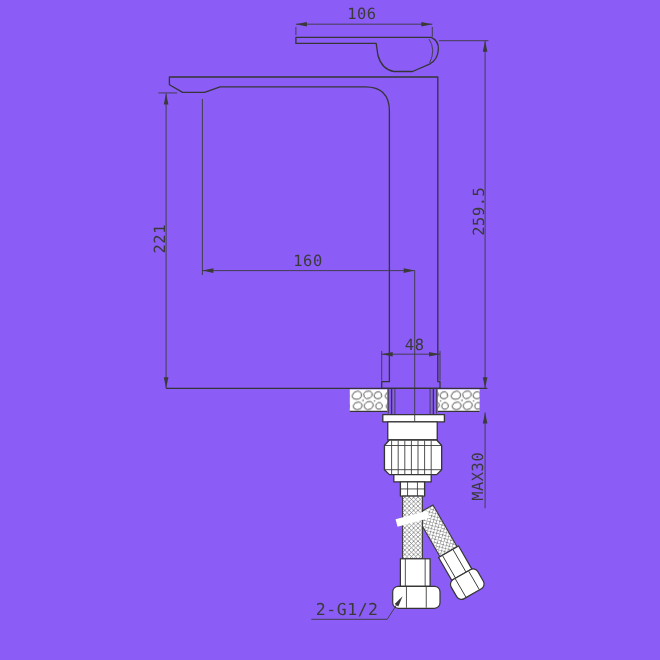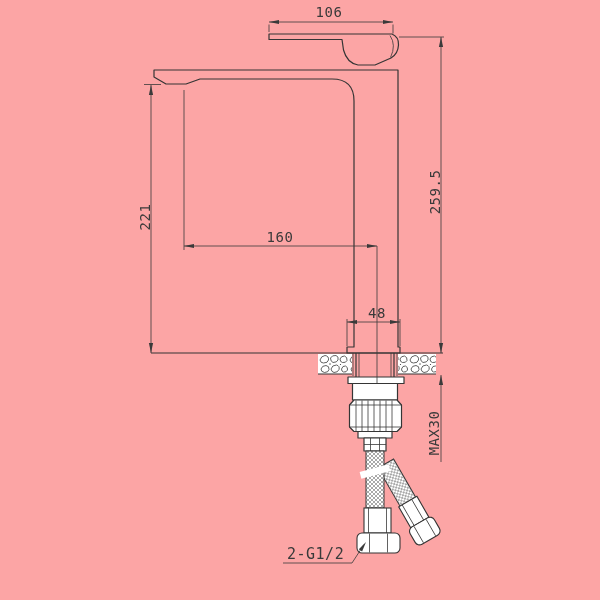--- a/index.html
+++ b/index.html
@@ -1,16 +1,16 @@
 <!DOCTYPE html>
 <html><head>
 <meta charset="utf-8">
 <style>
   html,body{margin:0;padding:0;background:#ffffff;}
-  .stage{width:600px;height:600px;background:#fca5a5;position:relative;overflow:hidden;}
+  .stage{width:600px;height:600px;background:#8b5cf6;position:relative;overflow:hidden;}
   svg{display:block;}
   text{font-family:"DejaVu Sans Mono","Liberation Mono",monospace;fill:#3a3a3a;}
   .dimtxt{font-size:14px;letter-spacing:0.5px;}
   .leadtxt{font-size:15px;letter-spacing:0.5px;}
   .outline{stroke:#353535;stroke-width:1.2;fill:none;stroke-linejoin:round;}
   .outlinew{stroke:#353535;stroke-width:1.2;fill:#ffffff;stroke-linejoin:round;}
   .thin{stroke:#3a3a3a;stroke-width:0.8;fill:none;}
   .arr{fill:#3a3a3a;stroke:none;}
 </style>
 </head>

